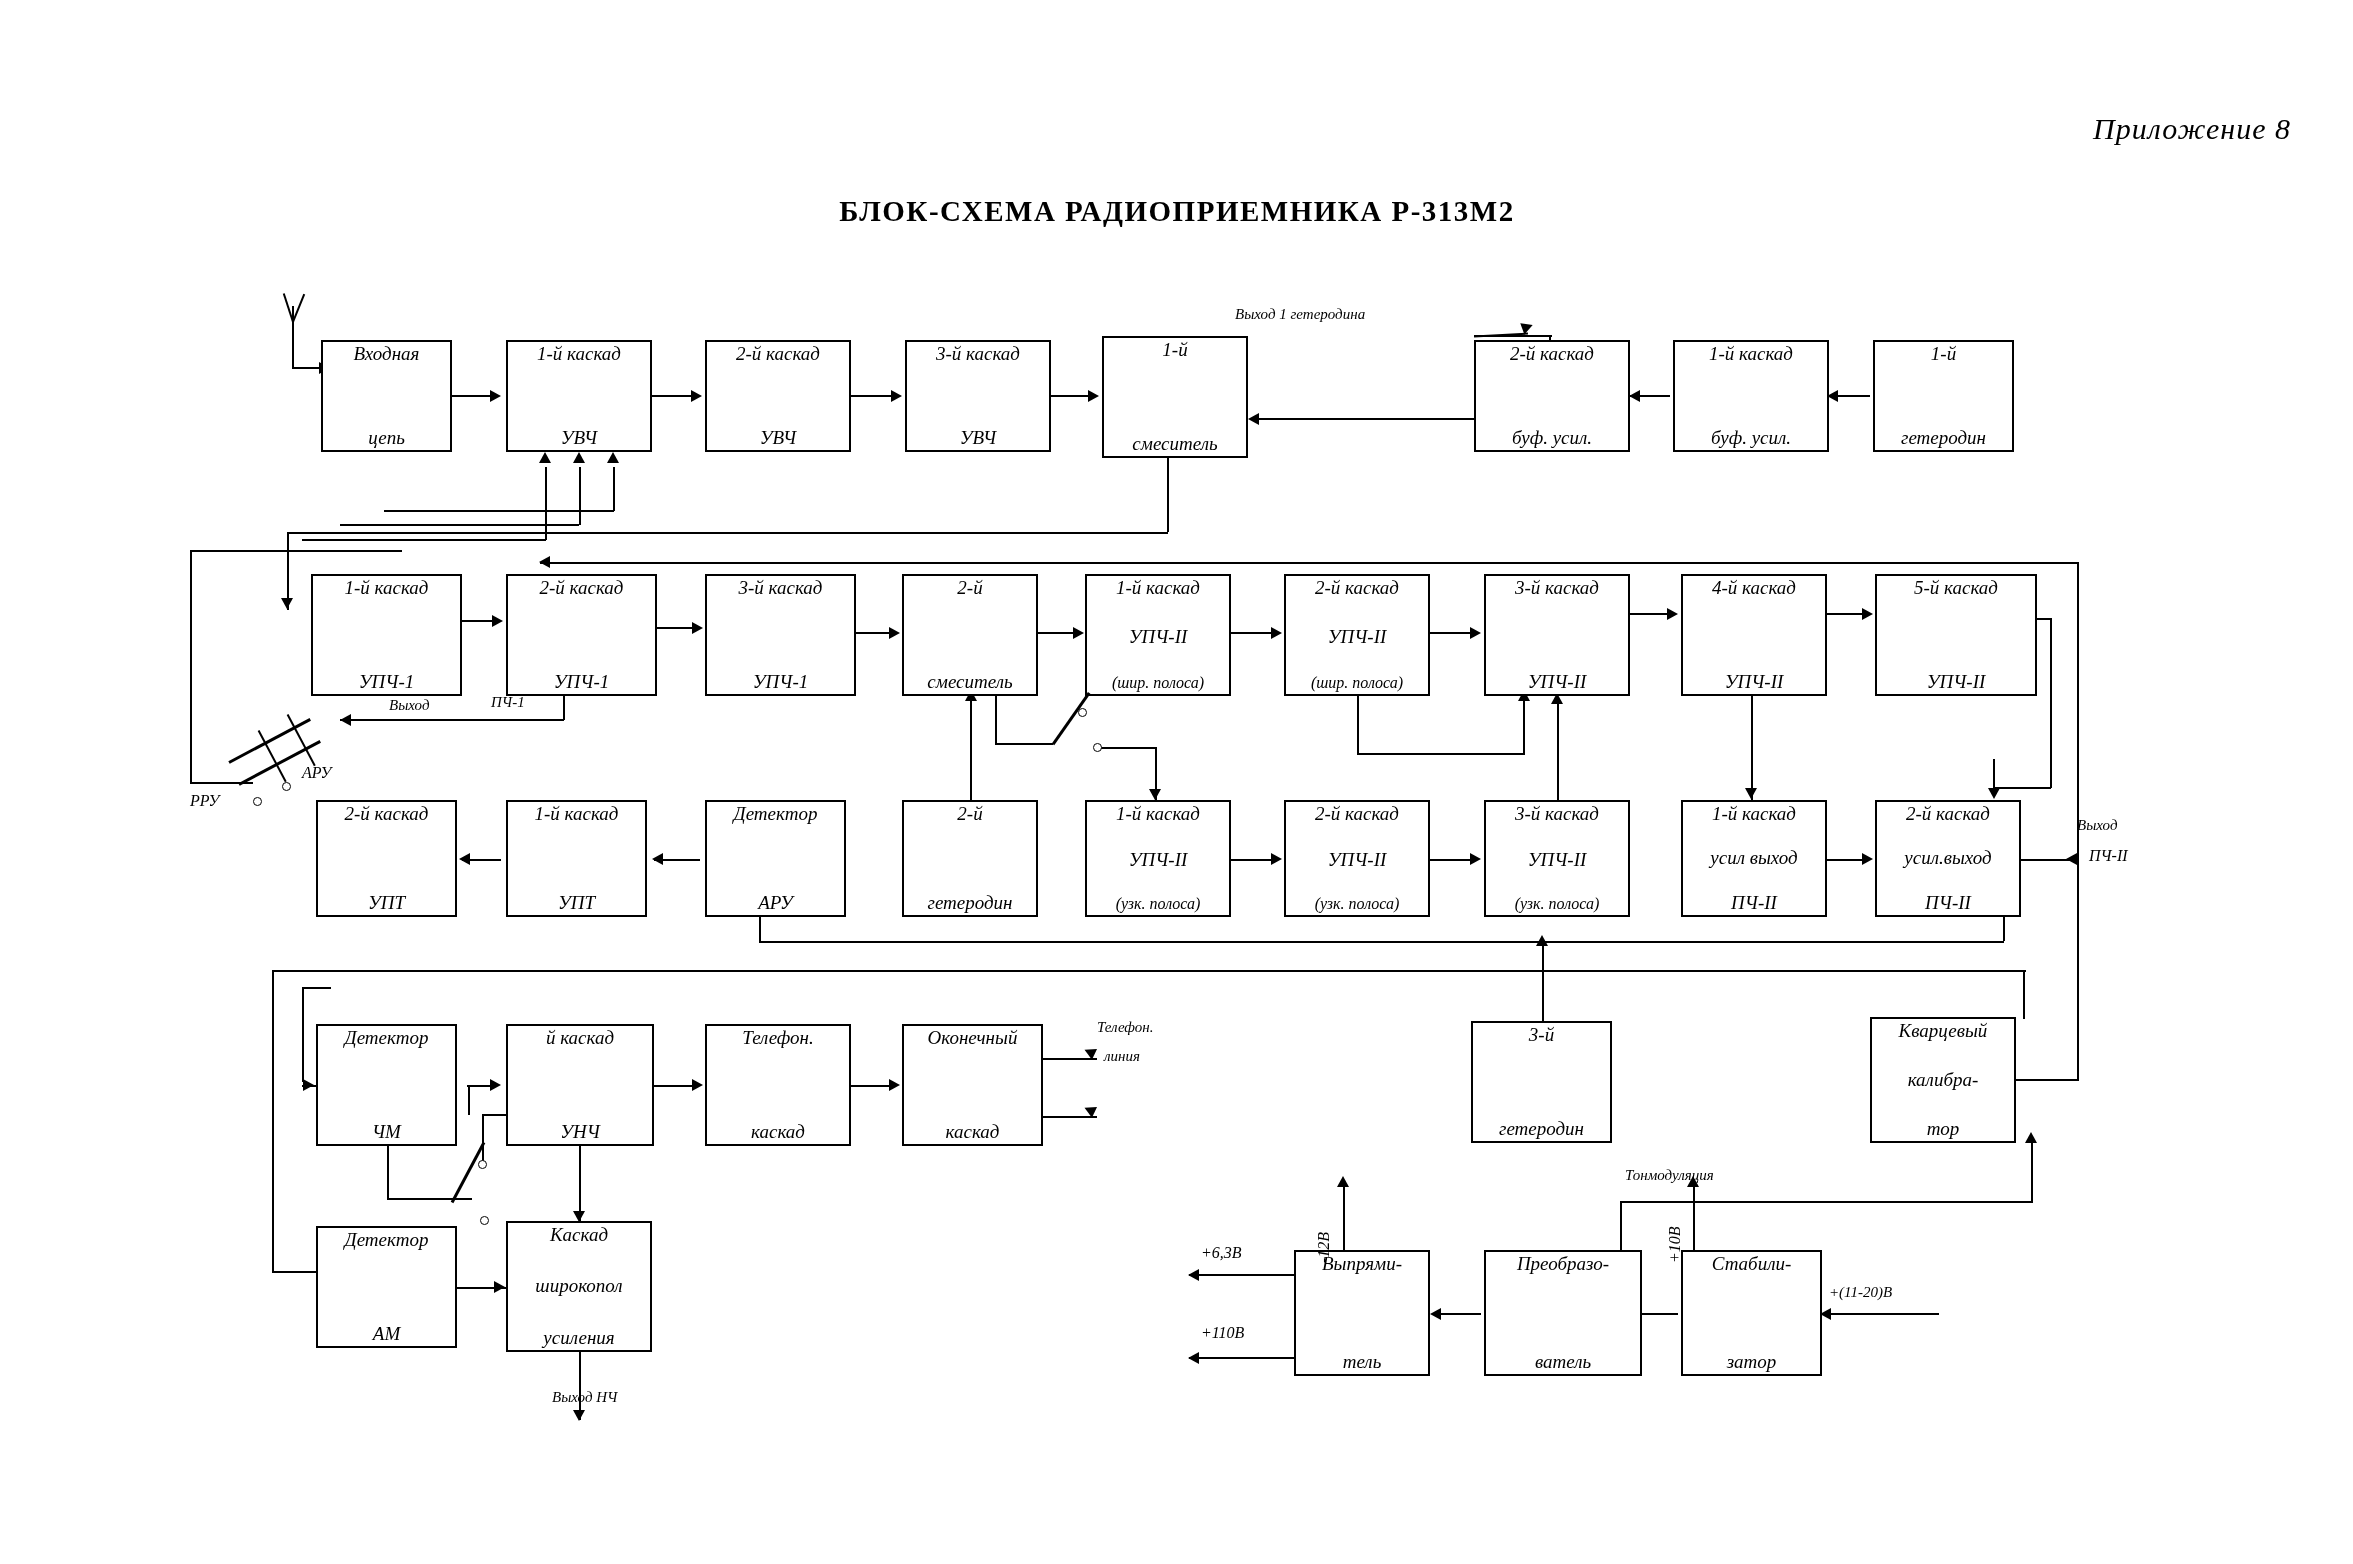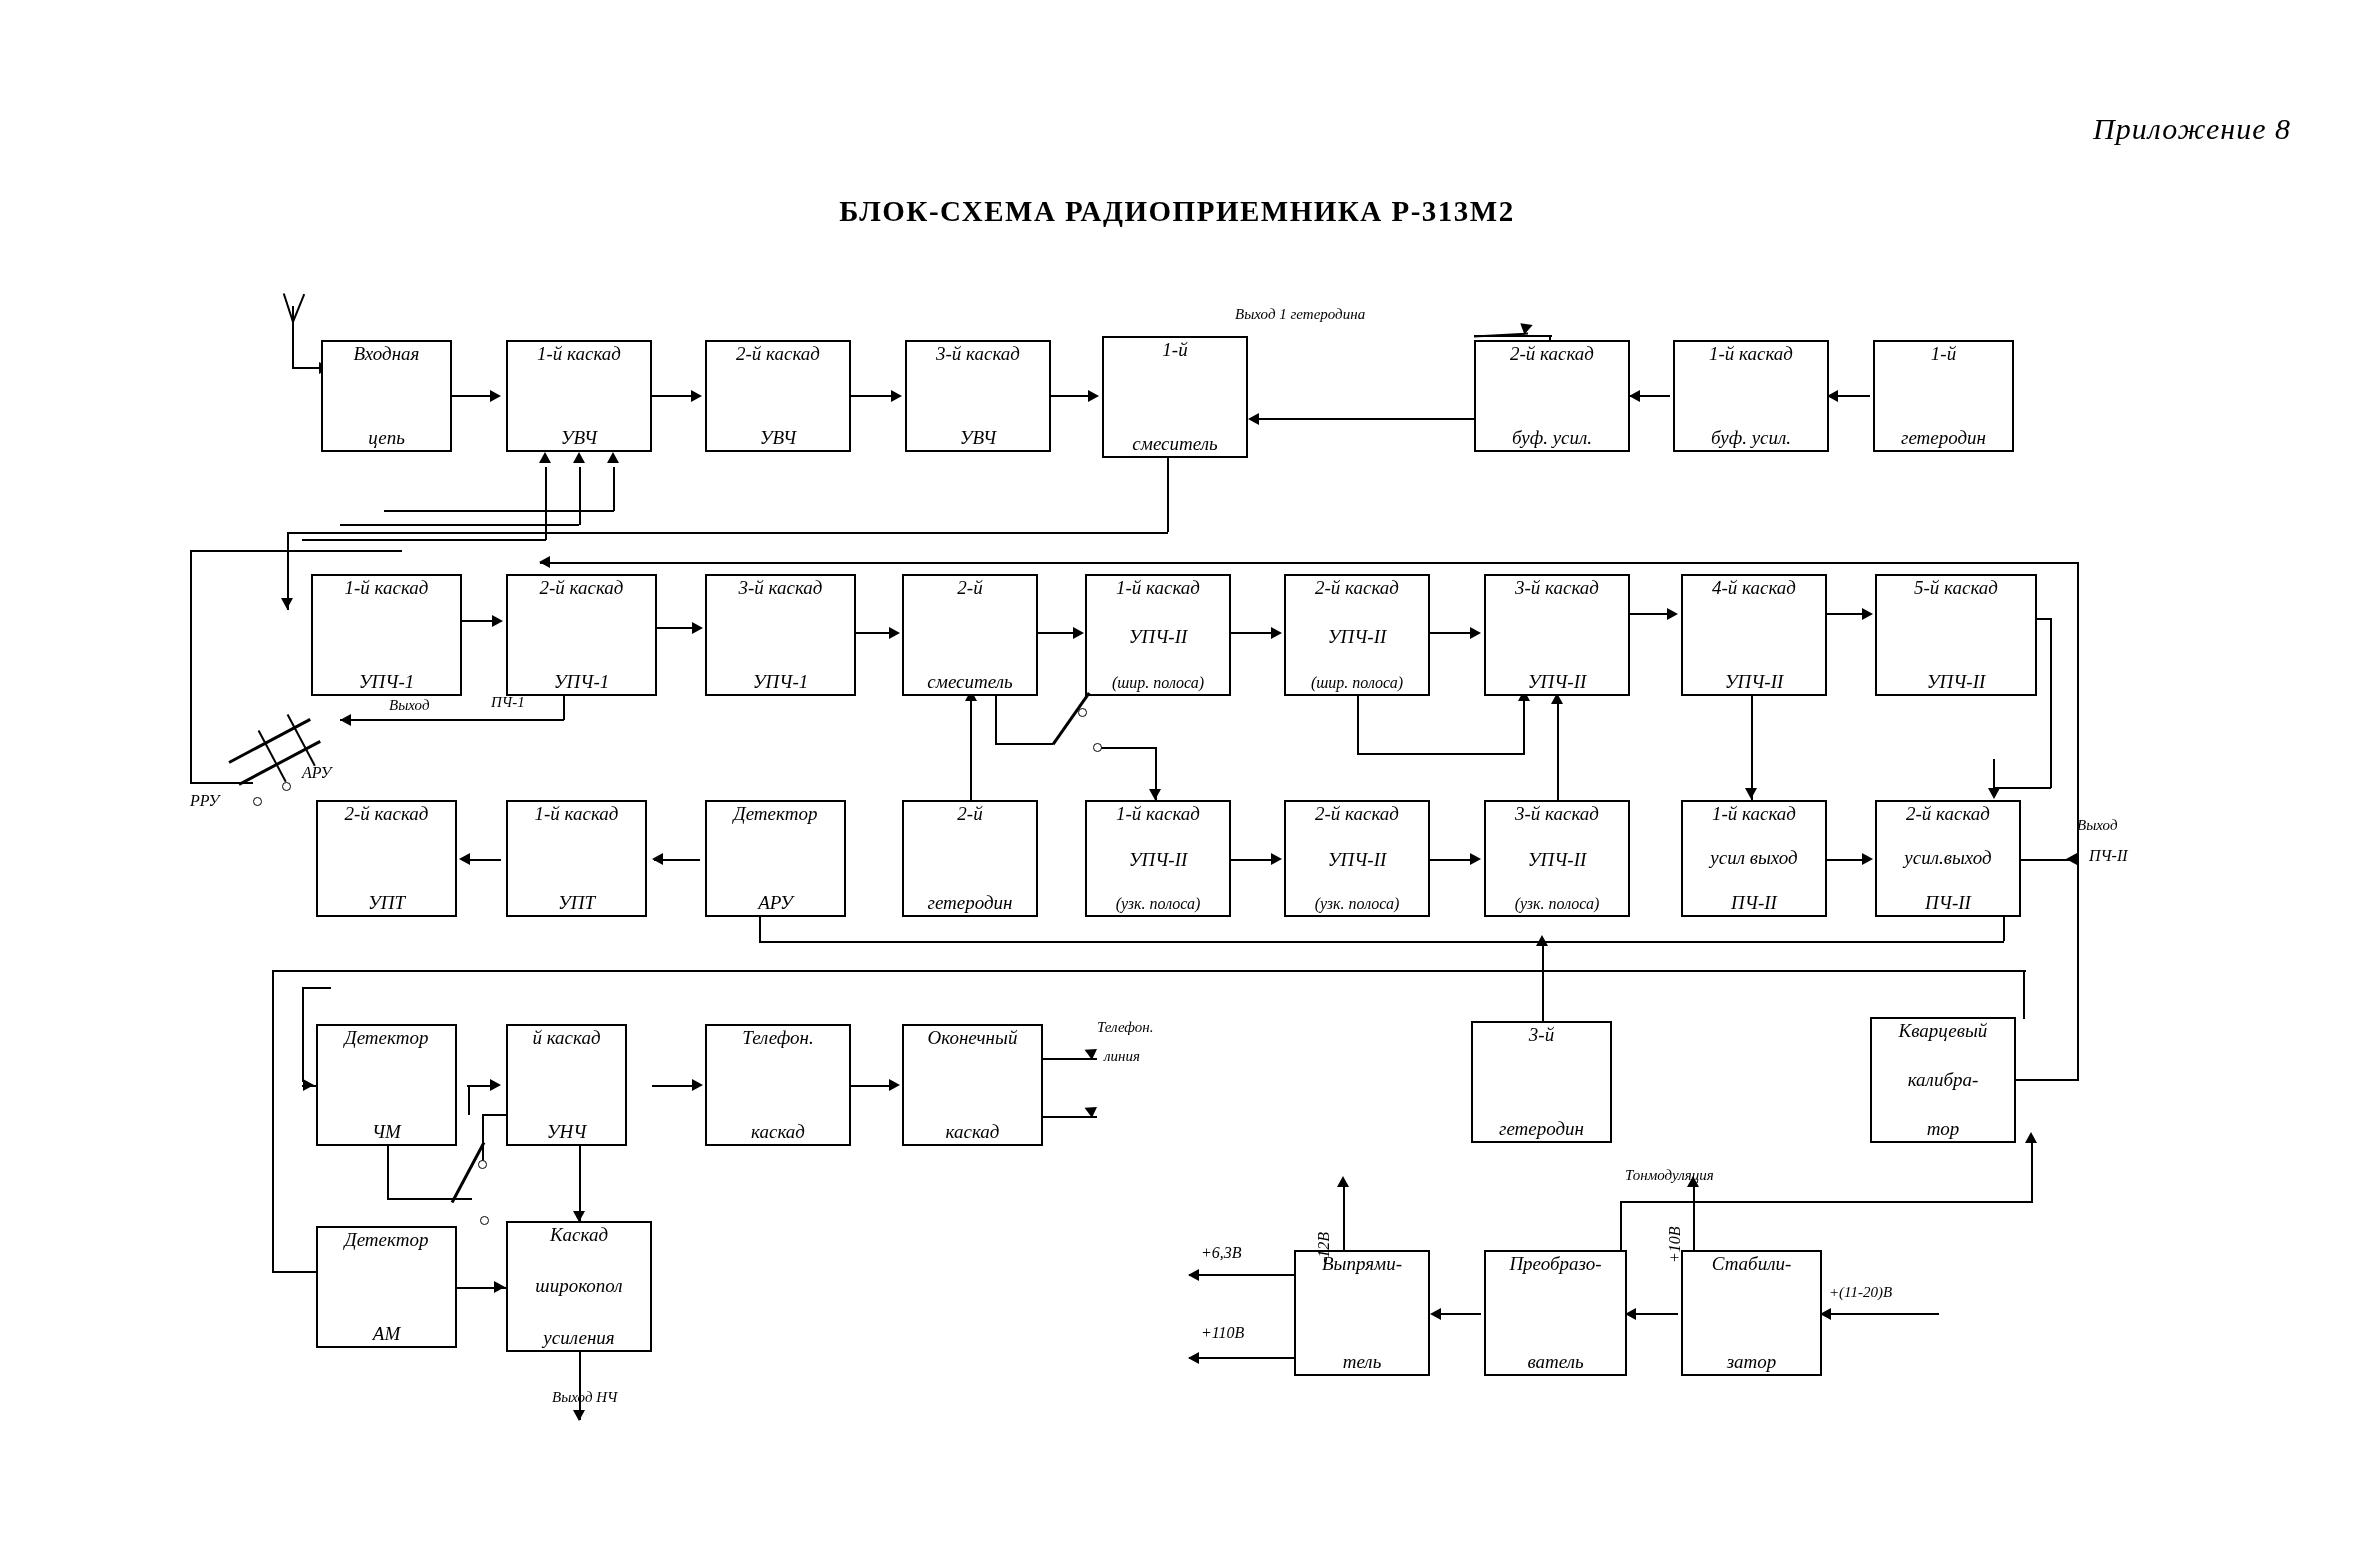--- a/index.html
+++ b/index.html
@@ -355,21 +355,21 @@
   <div class="v" style="left:2003px; top:917px; height:24px;"></div>
   <div class="v" style="left:759px; top:917px; height:24px;"></div>
   <div class="ar ar-u" style="left:753px; top:906px;"></div>
 
   <div class="v" style="left:727px; top:917px; height:0px;"></div>
 
   <div class="blk" style="left:316px; top:1024px; width:141px; height:122px;">
     <span class="l">Детектор</span>
     <span class="l">ЧМ</span>
   </div>
-  <div class="blk" style="left:506px; top:1024px; width:121px; height:122px;">
+  <div class="blk" style="left:506px; top:1024px; width:148px; height:122px;">
     <span class="l">й каскад</span>
     <span class="l">УНЧ</span>
   </div>
   <div class="blk" style="left:705px; top:1024px; width:146px; height:122px;">
     <span class="l">Телефон.</span>
     <span class="l">каскад</span>
   </div>
   <div class="blk" style="left:902px; top:1024px; width:141px; height:122px;">
     <span class="l">Оконечный</span>
     <span class="l">каскад</span>
@@ -441,21 +441,21 @@
   <div class="v" style="left:2023px; top:970px; height:49px;"></div>
   <div class="h" style="left:2016px; top:1079px; width:63px;"></div>
   <div class="v" style="left:2077px; top:562px; height:518px;"></div>
   <div class="h" style="left:540px; top:562px; width:1537px;"></div>
   <div class="ar ar-l" style="left:539px; top:556px;"></div>
 
   <div class="blk" style="left:1294px; top:1250px; width:136px; height:126px;">
     <span class="l">Выпрями-</span>
     <span class="l">тель</span>
   </div>
-  <div class="blk" style="left:1484px; top:1250px; width:143px; height:126px;">
+  <div class="blk" style="left:1484px; top:1250px; width:158px; height:126px;">
     <span class="l">Преобразо-</span>
     <span class="l">ватель</span>
   </div>
   <div class="blk" style="left:1681px; top:1250px; width:141px; height:126px;">
     <span class="l">Стабили-</span>
     <span class="l">затор</span>
   </div>
 
   <div class="h" style="left:1432px; top:1313px; width:49px;"></div>
   <div class="ar ar-l" style="left:1430px; top:1308px;"></div>

